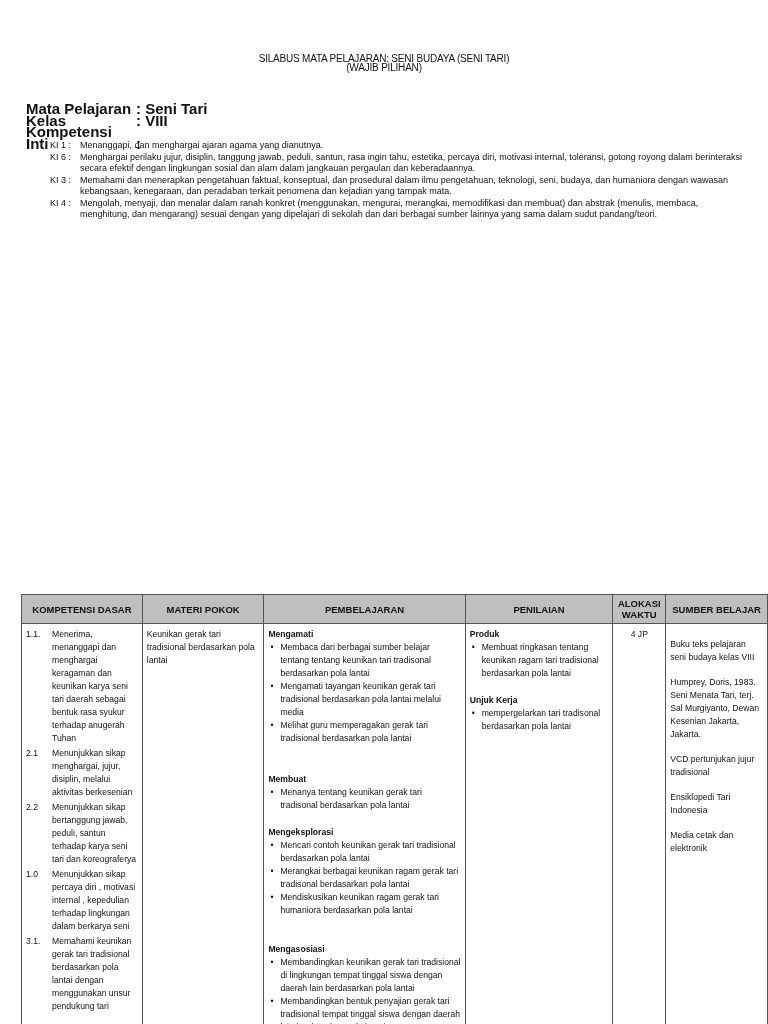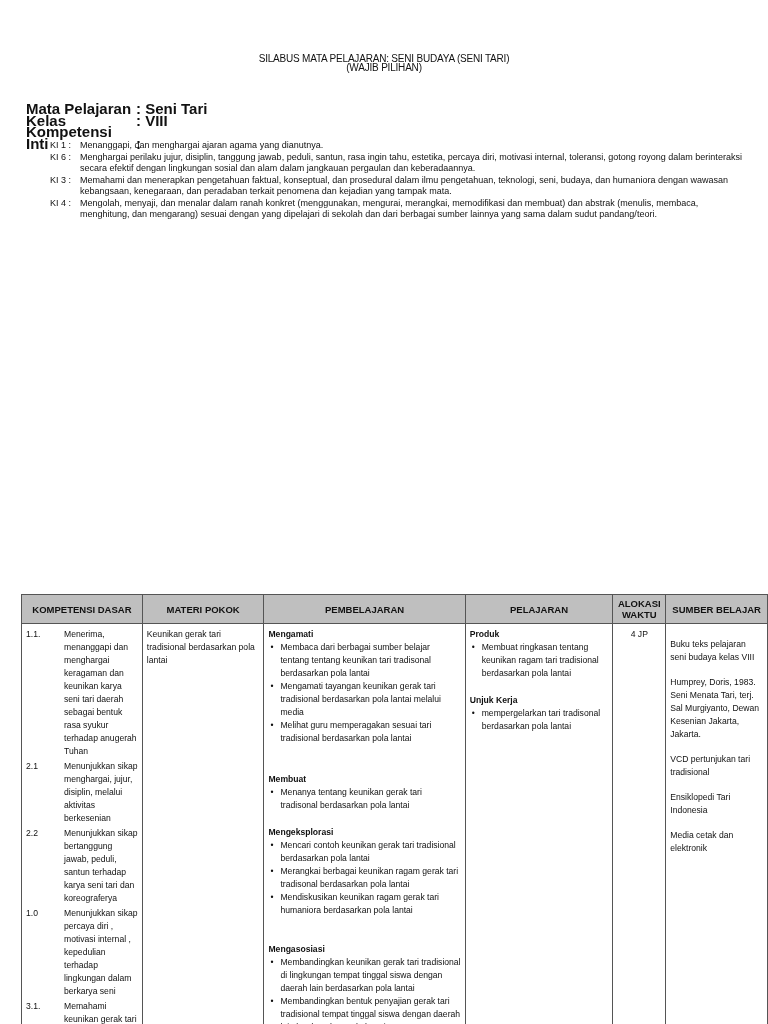--- a/index.html
+++ b/index.html
@@ -11,21 +11,21 @@
   .meta .lbl { display:inline-block; width:110px; }
   .ki { position:absolute; left:26px; width:720px; font-size:9px; line-height:11.5px; }
   .ki .row { display:flex; }
   .ki .num { width:30px; flex:none;margin-left:24px; }
   .ki .txt { flex:1; }
   table { position:absolute; left:21px; top:594px; border-collapse:collapse;
           font-size:8.6px; line-height:13px; table-layout:fixed; }
   th { background:#bfbfbf; border:1px solid #555; font-weight:bold; font-size:9.5px;
        height:28px; padding:0 4px; line-height:11px; }
   td { border:1px solid #555; vertical-align:top; padding:4px 4px; height:430px; }
-  .kd-item { display:flex; margin-bottom:2px;gap:12px; }
+  .kd-item { display:flex; margin-bottom:2px; }
   .kd-item .n { width:26px; flex:none; }
   .kd-item .t { flex:1; }
   .sec-title { font-weight:bold; margin-top:0; }
   ul { margin:0 0 14px 0; padding-left:0; list-style:none; }
   li { position:relative; padding-left:12px; }
   li:before { content:"\2022"; position:absolute; left:2px; }
   .src p { margin:0 0 12px 0; }
   .center { text-align:center; }
 </style>
 </head>
@@ -66,21 +66,21 @@
       <col style="width:202px">
     <col style="width:148px">
       <col style="width:53px">
       <col style="width:102px">
   </colgroup>
   <thead>
     <tr>
       <th>KOMPETENSI DASAR</th>
       <th>MATERI POKOK</th>
       <th>PEMBELAJARAN</th>
-      <th>PELAJARAN</th>
+      <th>PENILAIAN</th>
       <th>ALOKASI WAKTU</th>
       <th>SUMBER BELAJAR</th>
     </tr>
   </thead>
   <tbody>
     <tr>
       <td>
         <div class="kd-item">
             <span class="n">1.1.</span>
             <span class="t">Menerima, menanggapi dan menghargai keragaman  dan keunikan karya seni tari daerah sebagai bentuk rasa syukur terhadap  anugerah Tuhan</span>
@@ -101,21 +101,21 @@
             <span class="n">3.1.</span>
             <span class="t">Memahami  keunikan gerak tari tradisional berdasarkan pola lantai dengan menggunakan unsur pendukung tari</span>
           </div>
       </td>
       <td>Keunikan gerak tari tradisional berdasarkan pola lantai</td>
       <td>
         <div class="sec-title">Mengamati</div>
         <ul style="margin-bottom:28px;">
           <li>Membaca  dari berbagai sumber belajar tentang tentang keunikan tari tradisonal berdasarkan pola lantai</li>
           <li>Mengamati tayangan keunikan  gerak tari tradisional berdasarkan pola lantai melalui media</li>
-          <li>Melihat  guru memperagakan sesuai tari tradisional berdasarkan pola lantai</li>
+          <li>Melihat  guru memperagakan gerak tari tradisional berdasarkan pola lantai</li>
         </ul>
         <div class="sec-title">Membuat</div>
         <ul>
           <li>Menanya tentang keunikan gerak tari tradisonal  berdasarkan pola lantai</li>
         </ul>
         <div class="sec-title">Mengeksplorasi</div>
         <ul style="margin-bottom:26px;">
           <li>Mencari contoh keunikan gerak tari tradisional berdasarkan pola lantai</li>
           <li>Merangkai berbagai keunikan ragam gerak tari tradisonal berdasarkan pola lantai</li>
           <li>Mendiskusikan keunikan ragam gerak tari humaniora berdasarkan pola lantai</li>
@@ -133,19 +133,19 @@
         </ul>
         <div class="sec-title">Unjuk Kerja</div>
         <ul>
           <li>mempergelarkan tari tradisonal berdasarkan pola lantai</li>
         </ul>
       </td>
       <td class="center">4 JP</td>
       <td class="src">
         <p style="margin-top:10px;">Buku teks pelajaran seni budaya kelas VIII</p>
         <p>Humprey, Doris, 1983. Seni Menata Tari, terj. Sal Murgiyanto, Dewan Kesenian Jakarta, Jakarta.</p>
-        <p>VCD pertunjukan tari tradisional</p>
+        <p>VCD pertunjukan jujur tradisional</p>
         <p>Ensiklopedi Tari Indonesia</p>
         <p>Media cetak dan elektronik</p>
       </td>
     </tr>
   </tbody>
 </table>
 
 </body></html>

